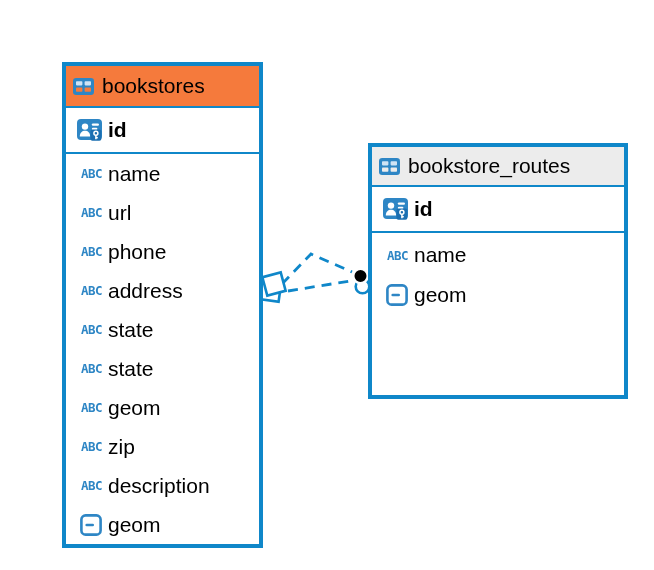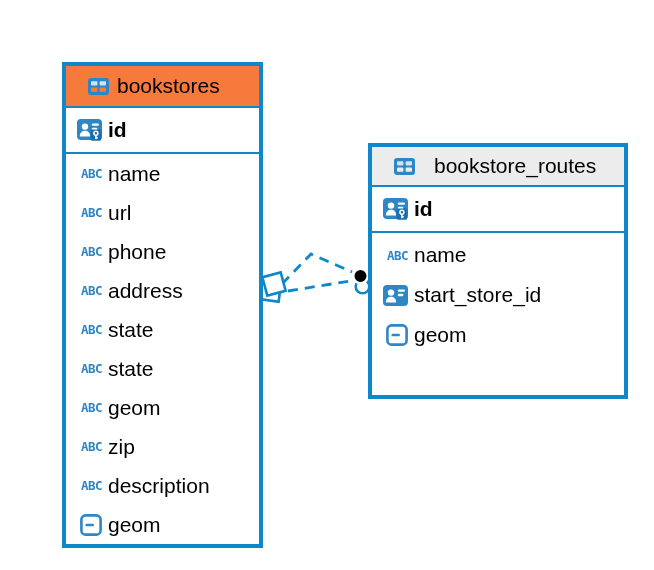--- a/index.html
+++ b/index.html
@@ -26,26 +26,26 @@
     box-sizing: border-box;
     border: 4px solid var(--accent, #0f87c9);
     background: #ffffff;
   }
   .t-bookstores { left: 62px; top: 62px; width: 201px; height: 486px; }
   .t-bookstore_routes { left: 368px; top: 143px; width: 260px; height: 256px; }
 
   .table-header {
     display: flex;
     align-items: center;
-    padding: 0 22px;
+    padding: 0 7px;
     border-bottom: 2px solid var(--accent, #0f87c9);
     background: var(--hdr, #eee);
   }
   .t-bookstores .table-header { height: 40px; }
-  .t-bookstore_routes .table-header { height: 38px; gap: 11px; }
+  .t-bookstore_routes .table-header { height: 38px; }
 
   .table-title {
     margin-left: 8px;
     font-size: 21px;
     color: #000;
     white-space: nowrap;
   }
 
   .pk-section { border-bottom: 2px solid var(--accent, #0f87c9); }
   .pk-section .field-row { height: 44px; }
@@ -244,32 +244,20 @@
   </div>
 </div>
     <div class="fields">
   <div class="field-row">
     <span class="icon-slot">
   <span class="abc">ABC</span>
 </span>
     <span class="field-name">name</span>
   </div>
 
-  <div class="field-row">
-    <span class="icon-slot">
-  <svg width="25" height="21" viewBox="0 0 25 21" aria-hidden="true">
-    <rect width="25" height="21" rx="4" fill="var(--icon-blue, #2e86c5)"></rect>
-    <circle cx="8" cy="7.6" r="3.2" fill="#fff"></circle>
-    <path d="M2.8 17.6 C2.8 13.8 5.2 11.8 8 11.8 C10.8 11.8 13.2 13.8 13.2 17.6 Z" fill="#fff"></path>
-    <rect x="14.8" y="4.4" width="7.2" height="2.4" rx="1.2" fill="#fff"></rect>
-    <rect x="14.8" y="8.8" width="5.6" height="2.4" rx="1.2" fill="#fff"></rect>
-  </svg>
-</span>
-    <span class="field-name">start_store_id</span>
-  </div>
 
 
   <div class="field-row">
     <span class="icon-slot">
   <svg width="22" height="22" viewBox="0 0 22 22" aria-hidden="true">
     <rect x="1.4" y="1.4" width="19.2" height="19.2" rx="4.2" fill="#fff" stroke="var(--icon-blue, #2e86c5)" stroke-width="2.6"></rect>
     <rect x="5.4" y="9.7" width="8.6" height="2.6" rx="1.3" fill="var(--icon-blue, #2e86c5)"></rect>
   </svg>
 </span>
     <span class="field-name">geom</span>

